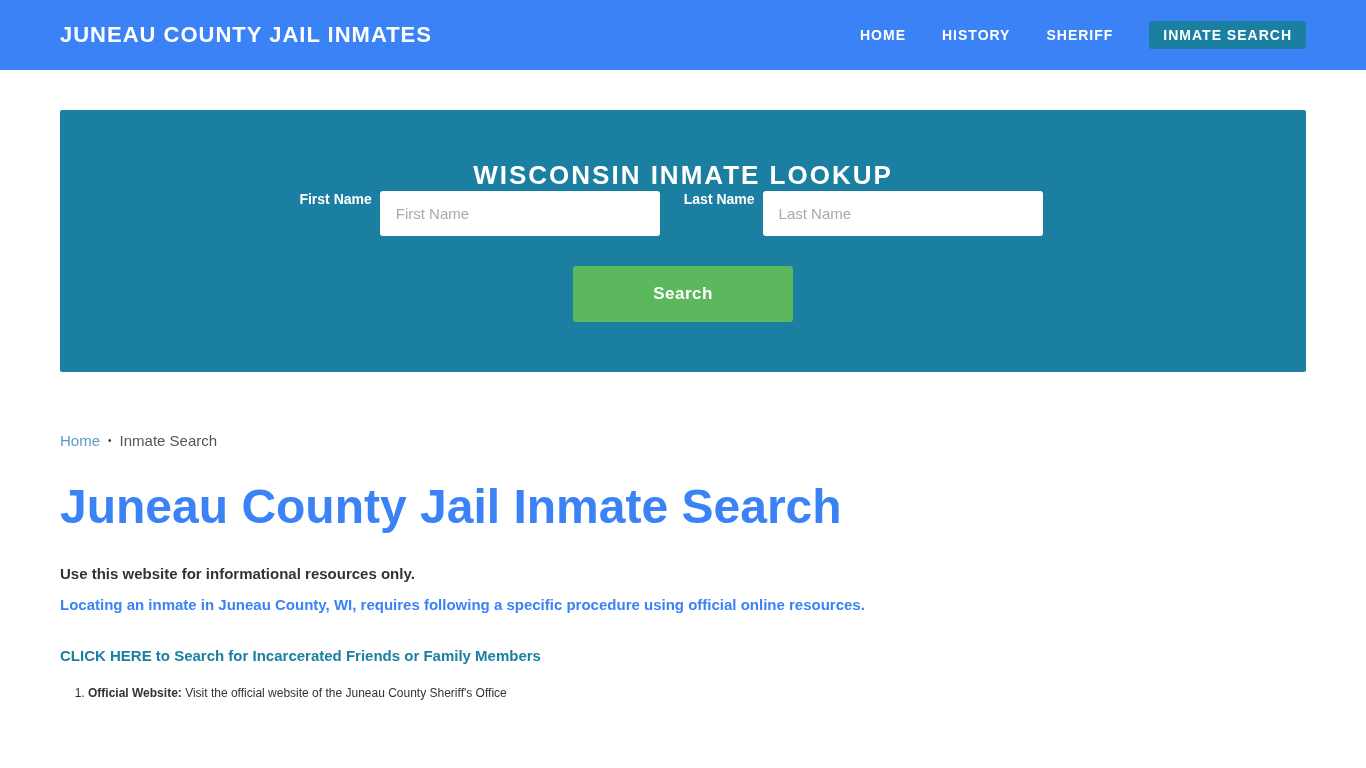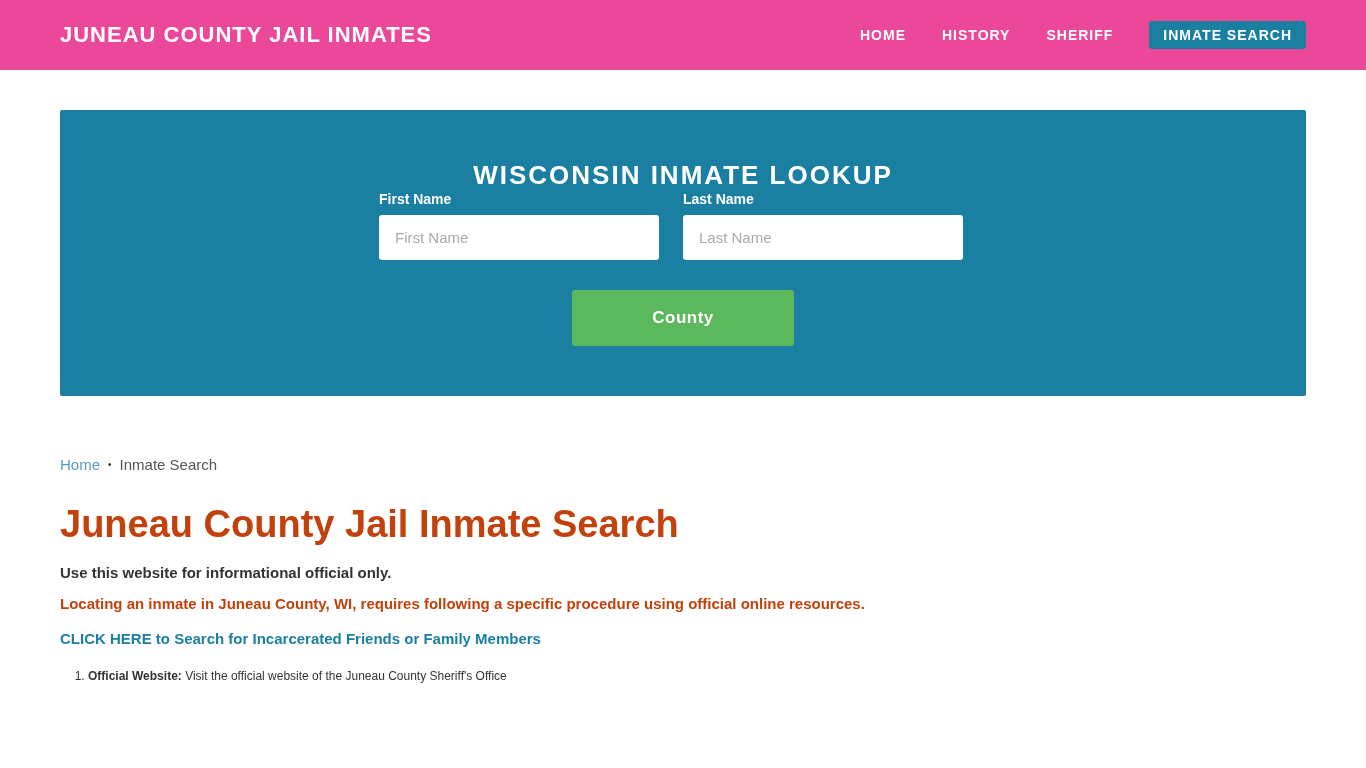--- a/index.html
+++ b/index.html
@@ -11,21 +11,21 @@
     body {
       font-family: Arial, sans-serif;
       background: #fff;
       color: #333;
       width: 1366px;
       min-height: 768px;
     }
 
     
     header {
-      background: #ec4899;
+      background: #3b82f6;
       display: flex;
       align-items: center;
       justify-content: space-between;
       padding: 0 60px;
       height: 70px;
     }
 
     .site-title {
       color: #fff;
       font-size: 22px;
@@ -74,21 +74,21 @@
 
     .search-fields {
       display: flex;
       gap: 24px;
       justify-content: center;
       margin-bottom: 30px;
     }
 
     .field-group {
       display: flex;
-      flex-direction: column;
+      flex-direction: row;
       gap: 8px;
     }
 
     .field-group label {
       color: #fff;
       font-size: 14px;
       font-weight: 600;
     }
 
     .field-group input {
@@ -158,38 +158,38 @@
     .breadcrumb .current {
       color: #555;
     }
 
     
     .main-content {
       padding: 20px 60px 40px 60px;
     }
 
     .page-heading {
-      font-size: 38px;
-      font-weight: 700;
-      color: #c2410c;
-      margin-bottom: 18px;
+      font-size: 48px;
+      font-weight: 700;
+      color: #3b82f6;
+      margin-bottom: 31px;
     }
 
     .info-text {
       font-size: 15px;
       font-weight: 700;
       color: #333;
       margin-bottom: 14px;
     }
 
     .info-text-2 {
       font-size: 15px;
       font-weight: 700;
-      color: #c2410c;
-      margin-bottom: 18px;
+      color: #3b82f6;
+      margin-bottom: 34px;
     }
 
     .click-link {
       color: #1a7fa0;
       font-size: 15px;
       font-weight: 700;
       text-decoration: none;
       display: inline-block;
       margin-bottom: 22px;
     }
@@ -230,33 +230,33 @@
       <input type="text" placeholder="First Name" style="">
     </div>
     <div class="field-group">
       <label>Last Name</label>
       <input type="text" placeholder="Last Name" style="">
     </div>
     <div class="field-group">
     </div>
   </div>
   <div class="search-btn-row">
-    <button class="search-btn">County</button>
+    <button class="search-btn">Search</button>
   </div>
 </section>
 
 <div class="breadcrumb">
   <a href="#">Home</a>
   <span class="separator">•</span>
   <span class="current">Inmate Search</span>
 </div>
 
 <div class="main-content">
   <h1 class="page-heading">Juneau County Jail Inmate Search</h1>
-  <p class="info-text">Use this website for informational official only.</p>
+  <p class="info-text">Use this website for informational resources only.</p>
   <p class="info-text-2">Locating an inmate in Juneau County, WI, requires following a specific procedure using official online resources.</p>
   <a href="#" class="click-link">CLICK HERE to Search for Incarcerated Friends or Family Members</a>
   <ol class="numbered-list">
     <li>
       <strong>Official Website:</strong>
       <span> Visit the official website of the Juneau County Sheriff's Office</span>
     </li>
   </ol>
 </div>
 

